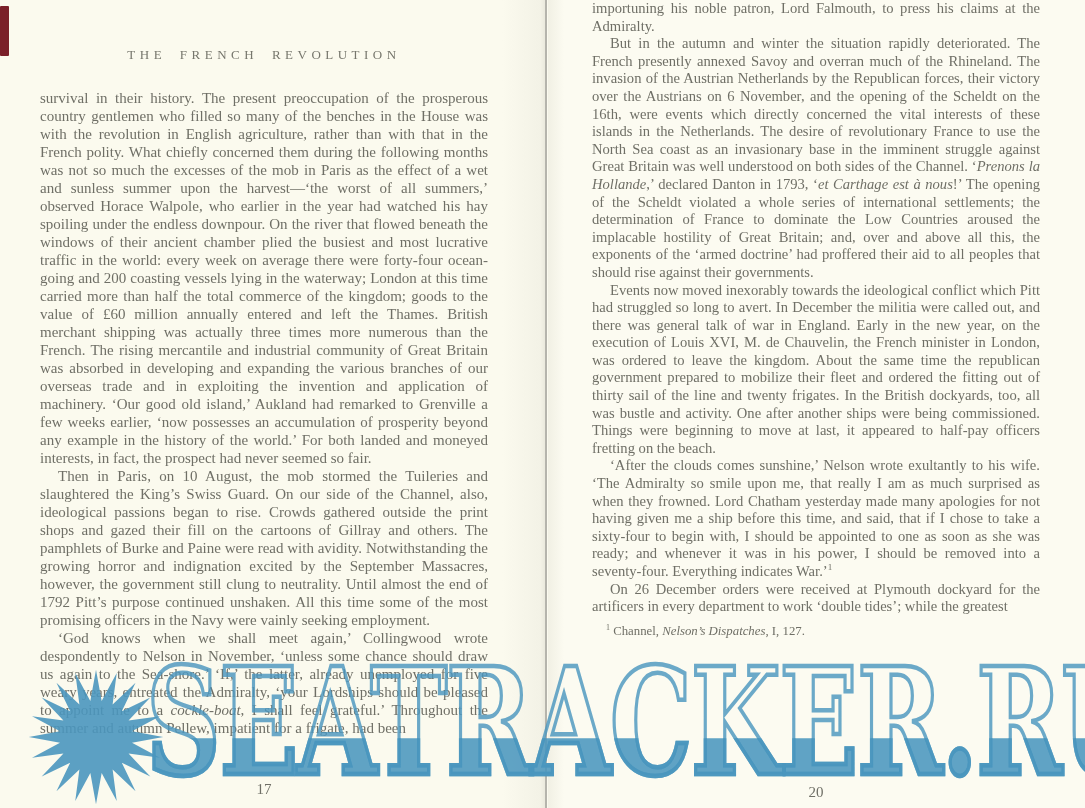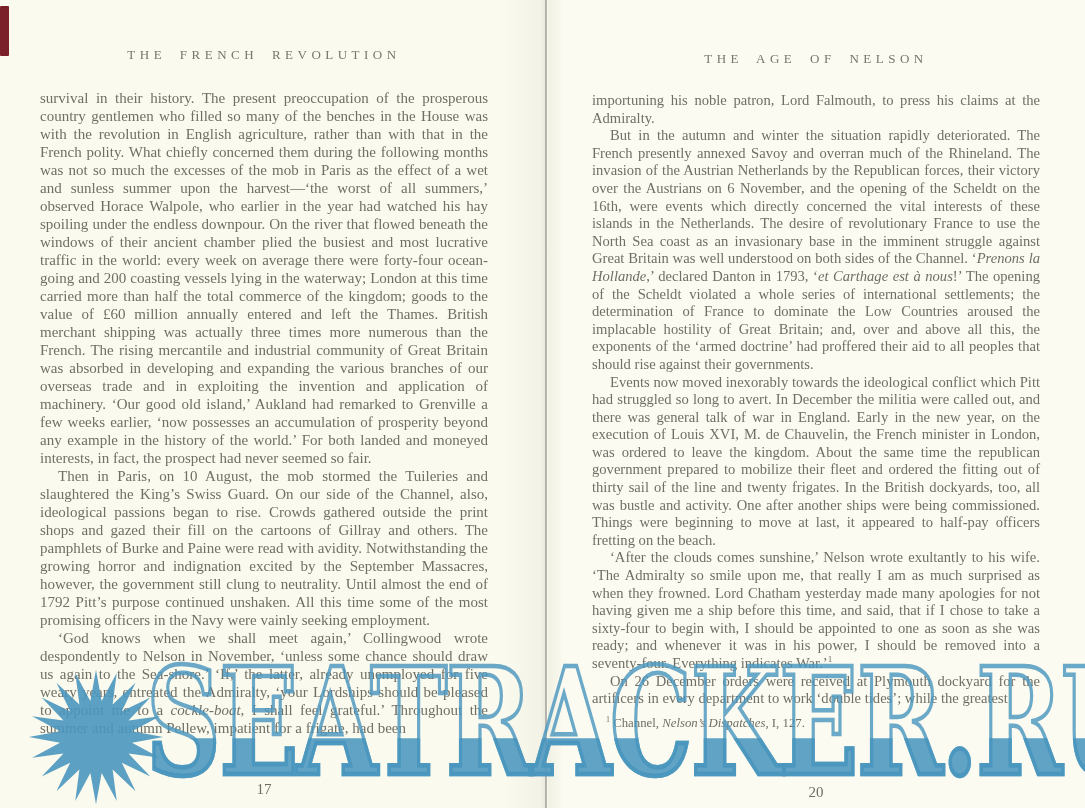--- a/index.html
+++ b/index.html
@@ -92,21 +92,20 @@
     <div class="running-head">THE FRENCH REVOLUTION</div>
     <div class="body-text">
       <p class="cont"><span>survival in their history. The present preoccupation of the prosperous country gentlemen who filled so many of the benches in the House was with the revolution in English agriculture, rather than with that in the French polity. What chiefly concerned them during the following months was not so much the excesses of the mob in Paris as the effect of a wet and sunless summer upon the harvest—‘the worst of all summers,’ observed Horace Walpole, who earlier in the year had watched his hay spoiling under the endless downpour. On the river that flowed beneath the windows of their ancient chamber plied the busiest and most lucrative traffic in the world: every week on average there were forty-four ocean-going and 200 coasting vessels lying in the waterway; London at this time carried more than half the total commerce of the kingdom; goods to the value of £60 million annually entered and left the Thames. British merchant shipping was actually three times more numerous than the French. The rising mercantile and industrial community of Great Britain was absorbed in developing and expanding the various branches of our overseas trade and in exploiting the invention and application of machinery. ‘Our good old island,’ Aukland had remarked to Grenville a few weeks earlier, ‘now possesses an accumulation of prosperity beyond any example in the history of the world.’ For both landed and moneyed interests, in fact, the prospect had never seemed so fair.</span></p>
       <p class="ind"><span>Then in Paris, on 10 August, the mob stormed the Tuileries and slaughtered the King’s Swiss Guard. On our side of the Channel, also, ideological passions began to rise. Crowds gathered outside the print shops and gazed their fill on the cartoons of Gillray and others. The pamphlets of Burke and Paine were read with avidity. Notwithstanding the growing horror and indignation excited by the September Massacres, however, the government still clung to neutrality. Until almost the end of 1792 Pitt’s purpose continued unshaken. All this time some of the most promising officers in the Navy were vainly seeking employment.</span></p>
       <p class="ind"><span>‘God knows when we shall meet again,’ Collingwood wrote despondently to Nelson in November, ‘unless some chance should draw us again to the Sea-shore.’ ‘If,’ the latter, already unemployed for five weary years, entreated the Admiralty, ‘your Lordships should be pleased to appoint me to a </span><span class="it">cockle-boat</span><span>, I shall feel grateful.’ Throughout the summer and autumn Pellew, impatient for a frigate, had been</span></p>
     </div>
     <div class="folio">17</div>
   </div>
 
   <div class="page right">
-    <div class="running-head">THE AGE OF NELSON</div>
     <div class="body-text">
       <p class="cont"><span>importuning his noble patron, Lord Falmouth, to press his claims at the Admiralty.</span></p>
       <p class="ind"><span>But in the autumn and winter the situation rapidly deteriorated. The French presently annexed Savoy and overran much of the Rhineland. The invasion of the Austrian Netherlands by the Republican forces, their victory over the Austrians on 6 November, and the opening of the Scheldt on the 16th, were events which directly concerned the vital interests of these islands in the Netherlands. The desire of revolutionary France to use the North Sea coast as an invasionary base in the imminent struggle against Great Britain was well understood on both sides of the Channel. ‘</span><span class="it">Prenons la Hollande</span><span>,’ declared Danton in 1793, ‘</span><span class="it">et Carthage est à nous</span><span>!’ The opening of the Scheldt violated a whole series of international settlements; the determination of France to dominate the Low Countries aroused the implacable hostility of Great Britain; and, over and above all this, the exponents of the ‘armed doctrine’ had proffered their aid to all peoples that should rise against their governments.</span></p>
       <p class="ind"><span>Events now moved inexorably towards the ideological conflict which Pitt had struggled so long to avert. In December the militia were called out, and there was general talk of war in England. Early in the new year, on the execution of Louis XVI, M. de Chauvelin, the French minister in London, was ordered to leave the kingdom. About the same time the republican government prepared to mobilize their fleet and ordered the fitting out of thirty sail of the line and twenty frigates. In the British dockyards, too, all was bustle and activity. One after another ships were being commissioned. Things were beginning to move at last, it appeared to half-pay officers fretting on the beach.</span></p>
       <p class="ind"><span>‘After the clouds comes sunshine,’ Nelson wrote exultantly to his wife. ‘The Admiralty so smile upon me, that really I am as much surprised as when they frowned. Lord Chatham yesterday made many apologies for not having given me a ship before this time, and said, that if I chose to take a sixty-four to begin with, I should be appointed to one as soon as she was ready; and whenever it was in his power, I should be removed into a seventy-four. Everything indicates War.’</span><sup>1</sup></p>
       <p class="ind"><span>On 26 December orders were received at Plymouth dockyard for the artificers in every department to work ‘double tides’; while the greatest</span></p>
       <div class="footnote"><sup>1</sup><span> Channel, </span><span class="it">Nelson’s Dispatches</span><span>, I, 127.</span></div>
     </div>
     <div class="folio">20</div>
   </div>

